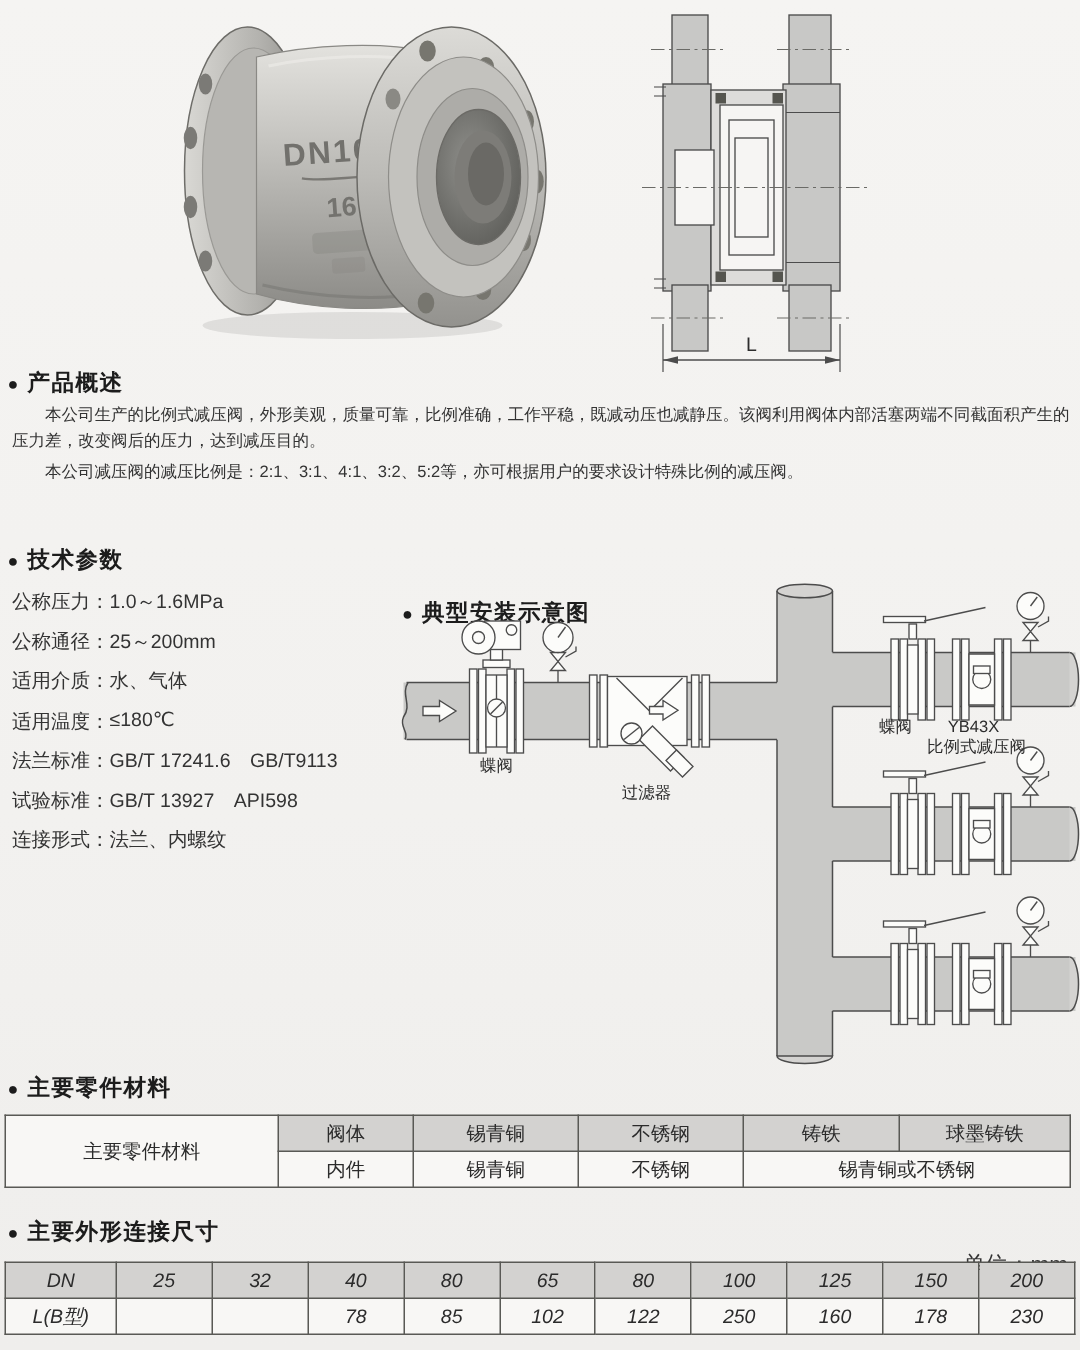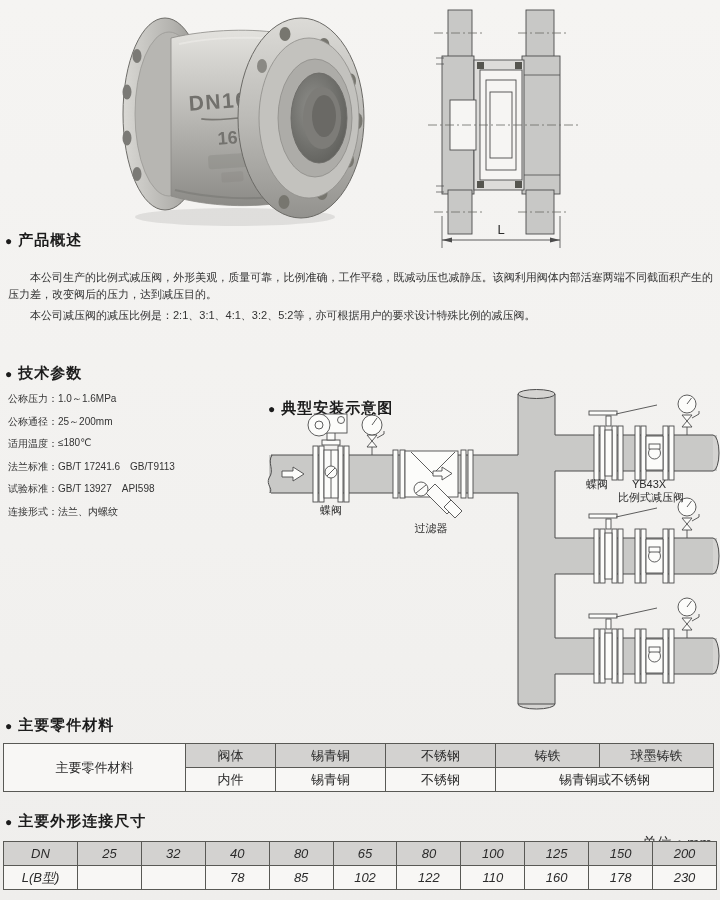--- a/index.html
+++ b/index.html
@@ -11,21 +11,21 @@
   .abs{position:absolute;}
   .sec-title{
     font-size:15px; font-weight:bold; color:#1c1c1c; letter-spacing:1px;
     display:flex; align-items:center; gap:5px;
   }
   .sec-title::before{content:"●"; font-size:12px; color:#1c1c1c;}
   .para{
     font-size:11px; line-height:1.52; color:#333; text-align:justify;
     text-indent:2em; margin:0 0 5px 0;
   }
-  .param-row{display:flex; font-size:10px; color:#333; margin-bottom:8.5px; white-space:pre;}
+  .param-row{display:flex; font-size:13px; color:#333; margin-bottom:8.5px; white-space:pre;}
   .param-label{color:#333;}
   .param-value{color:#333;}
   table.tbl{border-collapse:collapse; table-layout:fixed; width:100%;}
   table.tbl td{
     border:1px solid #595955; text-align:center; vertical-align:middle;
     font-size:13px; color:#2b2b2b; padding:0; height:23px; overflow:hidden;
   }
   td.hdr{background:#d3d2d0;}
   td.rowbg{background:#f8f7f5;}
   .unit-note{font-size:15px; color:#333; white-space:pre;}
@@ -148,35 +148,39 @@
     <g>
       <line x1="22" y1="216" x2="22" y2="248" stroke="#4c4c4c" stroke-width="0.8"></line>
       <line x1="140" y1="216" x2="140" y2="248" stroke="#4c4c4c" stroke-width="0.8"></line>
       <line x1="22" y1="240" x2="140" y2="240" stroke="#4c4c4c" stroke-width="0.9"></line>
       <polygon points="22,240 32,237.5 32,242.5" fill="#4c4c4c"></polygon>
       <polygon points="140,240 130,237.5 130,242.5" fill="#4c4c4c"></polygon>
       <text x="81" y="234" text-anchor="middle" font-size="13" fill="#2d2d2d">L</text>
     </g>
   </svg>
 
-  <div class="abs sec-title" style="left:5px;top:231px;">产品概述</div>
+  <div class="abs sec-title" style="left:5px;top:246px;">产品概述</div>
   <div class="abs" style="left:8px;top:269px;width:705px;">
     <p class="para">本公司生产的比例式减压阀，外形美观，质量可靠，比例准确，工作平稳，既减动压也减静压。该阀利用阀体内部活塞两端不同截面积产生的压力差，改变阀后的压力，达到减压目的。</p>
     <p class="para">本公司减压阀的减压比例是：2:1、3:1、4:1、3:2、5:2等，亦可根据用户的要求设计特殊比例的减压阀。</p>
   </div>
 
   <div class="abs sec-title" style="left:5px;top:364px;">技术参数</div>
   <div class="abs" style="left:8px;top:392px;width:260px;">
     <div class="param-row">
       <span class="param-label">公称压力：</span>
       <span class="param-value">1.0～1.6MPa</span>
     </div>
     <div class="param-row">
       <span class="param-label">公称通径：</span>
       <span class="param-value">25～200mm</span>
+    </div>
+    <div class="param-row">
+      <span class="param-label">适用介质：</span>
+      <span class="param-value">水、气体</span>
     </div>
     <div class="param-row">
       <span class="param-label">适用温度：</span>
       <span class="param-value">≤180℃</span>
     </div>
     <div class="param-row">
       <span class="param-label">法兰标准：</span>
       <span class="param-value">GB/T 17241.6　GB/T9113</span>
     </div>
     <div class="param-row">
@@ -357,21 +361,21 @@
         <td class="hdr">200</td>
       </tr>
       <tr>
         <td class="rowbg">L(B型)</td>
         <td class="rowbg"></td>
         <td class="rowbg"></td>
         <td class="rowbg">78</td>
         <td class="rowbg">85</td>
         <td class="rowbg">102</td>
         <td class="rowbg">122</td>
-        <td class="rowbg">110</td>
+        <td class="rowbg">250</td>
         <td class="rowbg">160</td>
         <td class="rowbg">178</td>
         <td class="rowbg">230</td>
       </tr>
     </tbody>
       </table>
   </div>
 
 </div>
 

